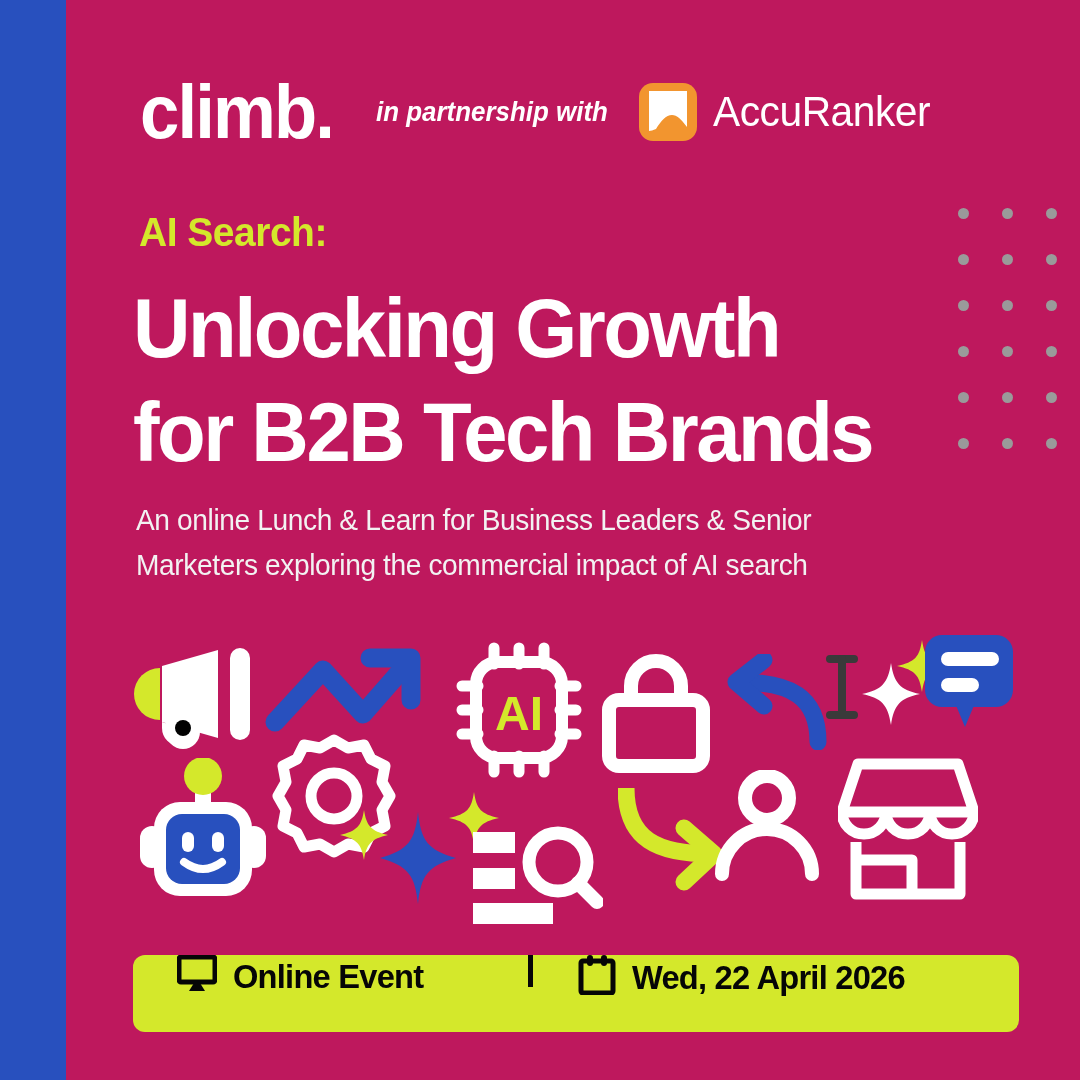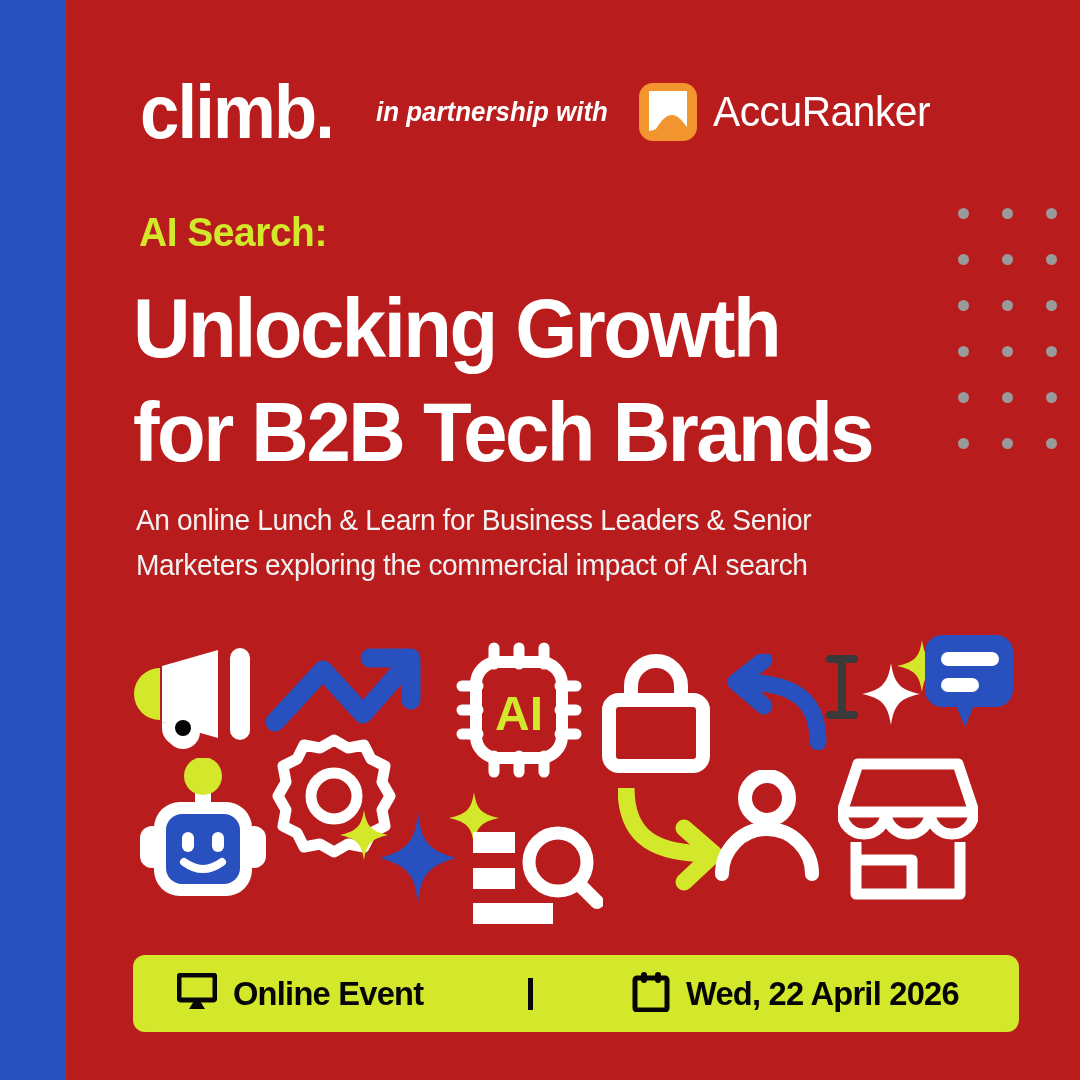--- a/index.html
+++ b/index.html
@@ -6,21 +6,21 @@
   html,body { width:1080px; height:1080px; }
   body {
     background:#000;
     font-family:"Liberation Sans", sans-serif;
     overflow:hidden;
     position:relative;
   }
   #poster {
     position:absolute; inset:0;
     width:1080px; height:1080px;
-    background:#b91c1c;
+    background:#be185d;
     overflow:hidden;
   }
   
   .stripe {
     position:absolute; left:0; top:0;
     width:66px; height:1080px;
     background:#2850BE;
   }
   
   .header {
@@ -125,28 +125,28 @@
     position:absolute; left:118px; top:630px;
     width:880px; height:300px;
   }
   .collage .ic { position:absolute; }
   
   .banner {
     position:absolute; left:133px; top:955px;
     width:886px; height:77px;
     background:#D4E82B;
     border-radius:12px;
-    display:flex; align-items:center;
+    display:flex; align-items:flex-start;
   }
   .bslot {
     display:flex; align-items:center;
     flex:0 0 auto;
   }
   .bslot.left { margin-left:44px; }
-  .bslot.right { margin-left:99px; }
+  .bslot.right { margin-left:45px; }
   .bicon { flex:0 0 auto; display:block; margin-right:16px; }
   .btxt {
     font-weight:700;
     font-size:34px;
     color:#060606;
     letter-spacing:-0.8px;
     white-space:nowrap;
     transform:scaleX(0.96);
     transform-origin:left center;
   }

